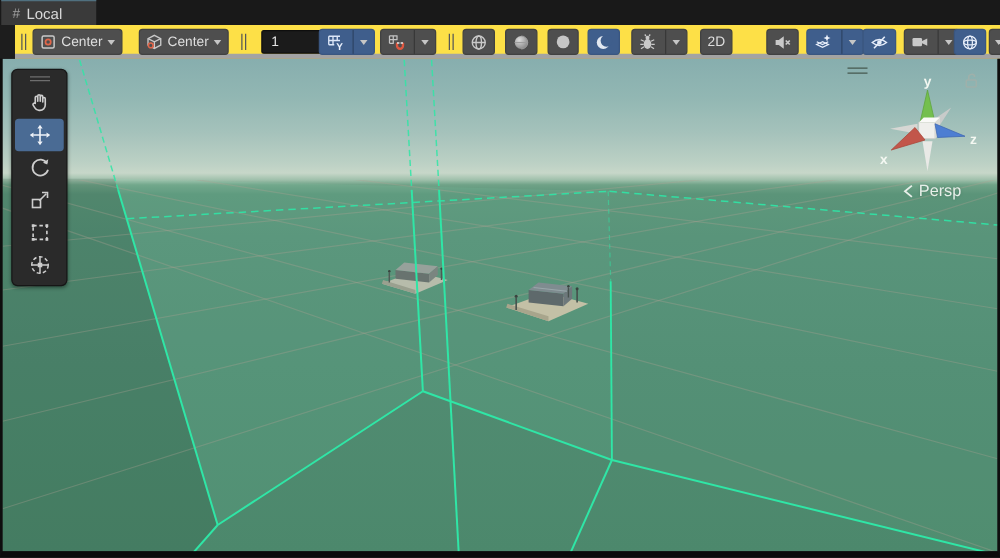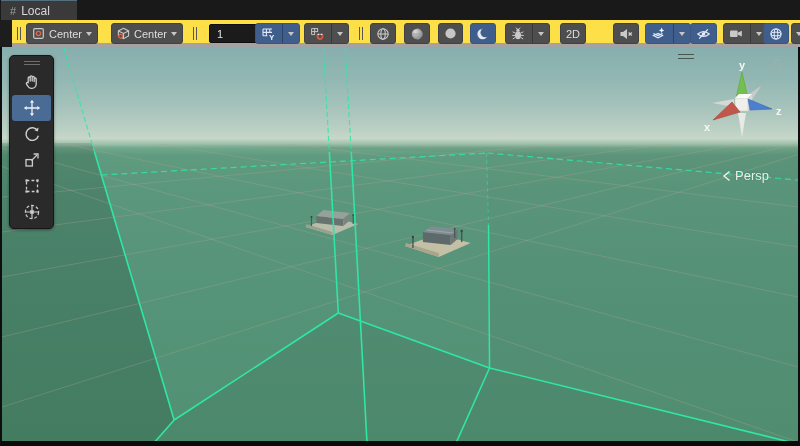--- a/index.html
+++ b/index.html
@@ -56,21 +56,21 @@
 
   
   .ovgrip { position:absolute; right:104px; top:7px; width:16px; }
   .ovgrip div { height:1px; background:#46584f; margin-bottom:3px; }
   .gizmo { position:absolute; right:12px; top:12px; }
   .gizmo text { font-family:"Liberation Sans", sans-serif; font-size:11px;
     font-weight:bold; fill:#f4f8f2; }
   .lock { position:absolute; right:15px; top:11px; }
   .persp { position:absolute; right:29px; top:98px; color:#e7efe9;
     font-size:13px; display:flex; align-items:center; gap:4px;
-    text-shadow:0 0 2px rgba(40,80,60,.35);margin-top:23px; }
+    text-shadow:0 0 2px rgba(40,80,60,.35); }
 </style>
 </head>
 <body>
 
 <div class="tabbar">
   <div class="tab">
     <span class="hash">#</span>
     <span>Local</span>
   </div>
 </div>

